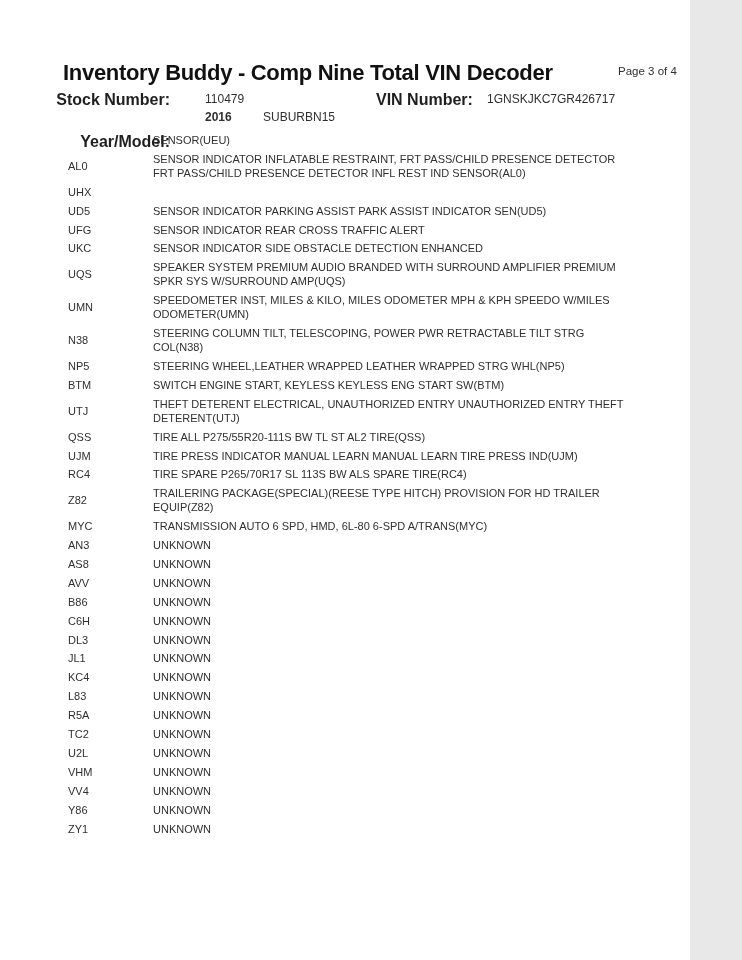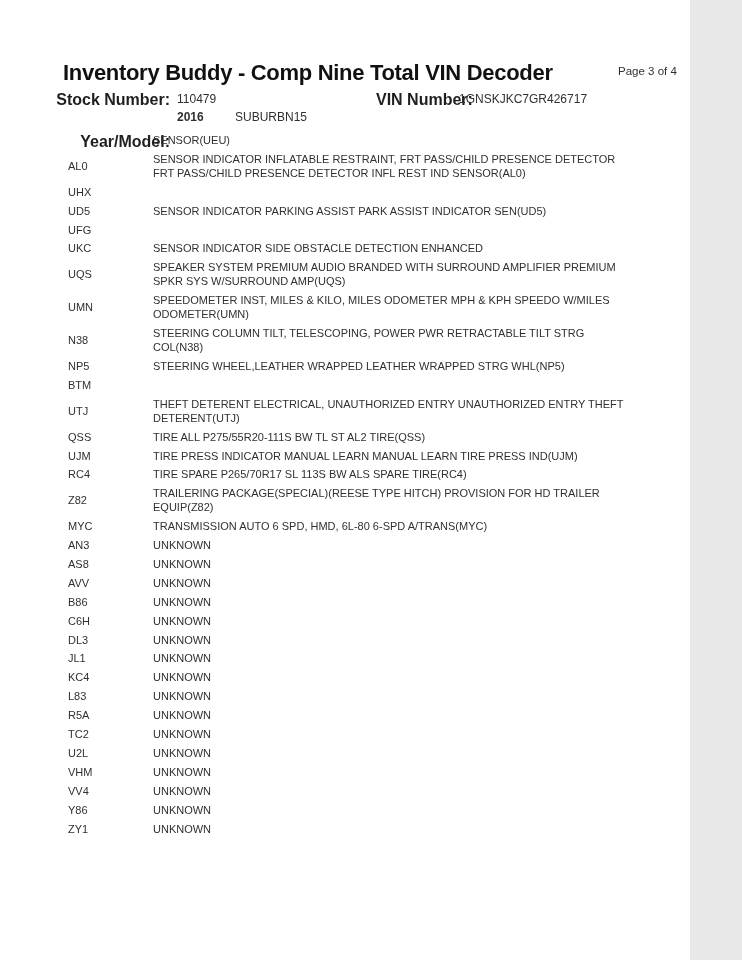--- a/index.html
+++ b/index.html
@@ -51,20 +51,21 @@
     font-weight: bold;
     color: #1f1f1f;
     white-space: nowrap;
   }
   .meta-value {
     position: absolute;
     font-size: 12px;
     line-height: 15px;
     color: var(--text);
     white-space: nowrap;
+    margin-left: 28px;
   }
   .stock-label { top: 92px; left: 0; width: 170px; text-align: right; }
   .stock-value { top: 92px; left: 177px; }
   .vin-label   { top: 92px; left: 376px; }
   .vin-value   { top: 92px; left: 459px; }
   .year-label  { top: 110px; left: 0; width: 170px; text-align: right; margin-top: 24px; }
   .year-value  { top: 110px; left: 177px; font-weight: bold; }
   .model-value { top: 110px; left: 235px; }
   .options {
     position: absolute;
@@ -126,20 +127,21 @@
       <span class="opt-code">UHX</span>
     </div>
 
     <div class="opt-row">
       <span class="opt-code">UD5</span>
       <span class="opt-desc">SENSOR INDICATOR PARKING ASSIST PARK ASSIST INDICATOR SEN(UD5)</span>
     </div>
 
     <div class="opt-row">
       <span class="opt-code">UFG</span>
+      <span class="opt-desc">SENSOR INDICATOR REAR CROSS TRAFFIC ALERT</span>
     </div>
 
     <div class="opt-row">
       <span class="opt-code">UKC</span>
       <span class="opt-desc">SENSOR INDICATOR SIDE OBSTACLE DETECTION ENHANCED</span>
     </div>
 
     <div class="opt-row">
       <span class="opt-code">UQS</span>
       <span class="opt-desc">SPEAKER SYSTEM PREMIUM AUDIO BRANDED WITH SURROUND AMPLIFIER PREMIUM
@@ -158,20 +160,21 @@
 COL(N38)</span>
     </div>
 
     <div class="opt-row">
       <span class="opt-code">NP5</span>
       <span class="opt-desc">STEERING WHEEL,LEATHER WRAPPED LEATHER WRAPPED STRG WHL(NP5)</span>
     </div>
 
     <div class="opt-row">
       <span class="opt-code">BTM</span>
+      <span class="opt-desc">SWITCH ENGINE START, KEYLESS KEYLESS ENG START SW(BTM)</span>
     </div>
 
 
     <div class="opt-row">
       <span class="opt-code">UTJ</span>
       <span class="opt-desc">THEFT DETERENT ELECTRICAL, UNAUTHORIZED ENTRY UNAUTHORIZED ENTRY THEFT
 DETERENT(UTJ)</span>
     </div>
 
     <div class="opt-row">

